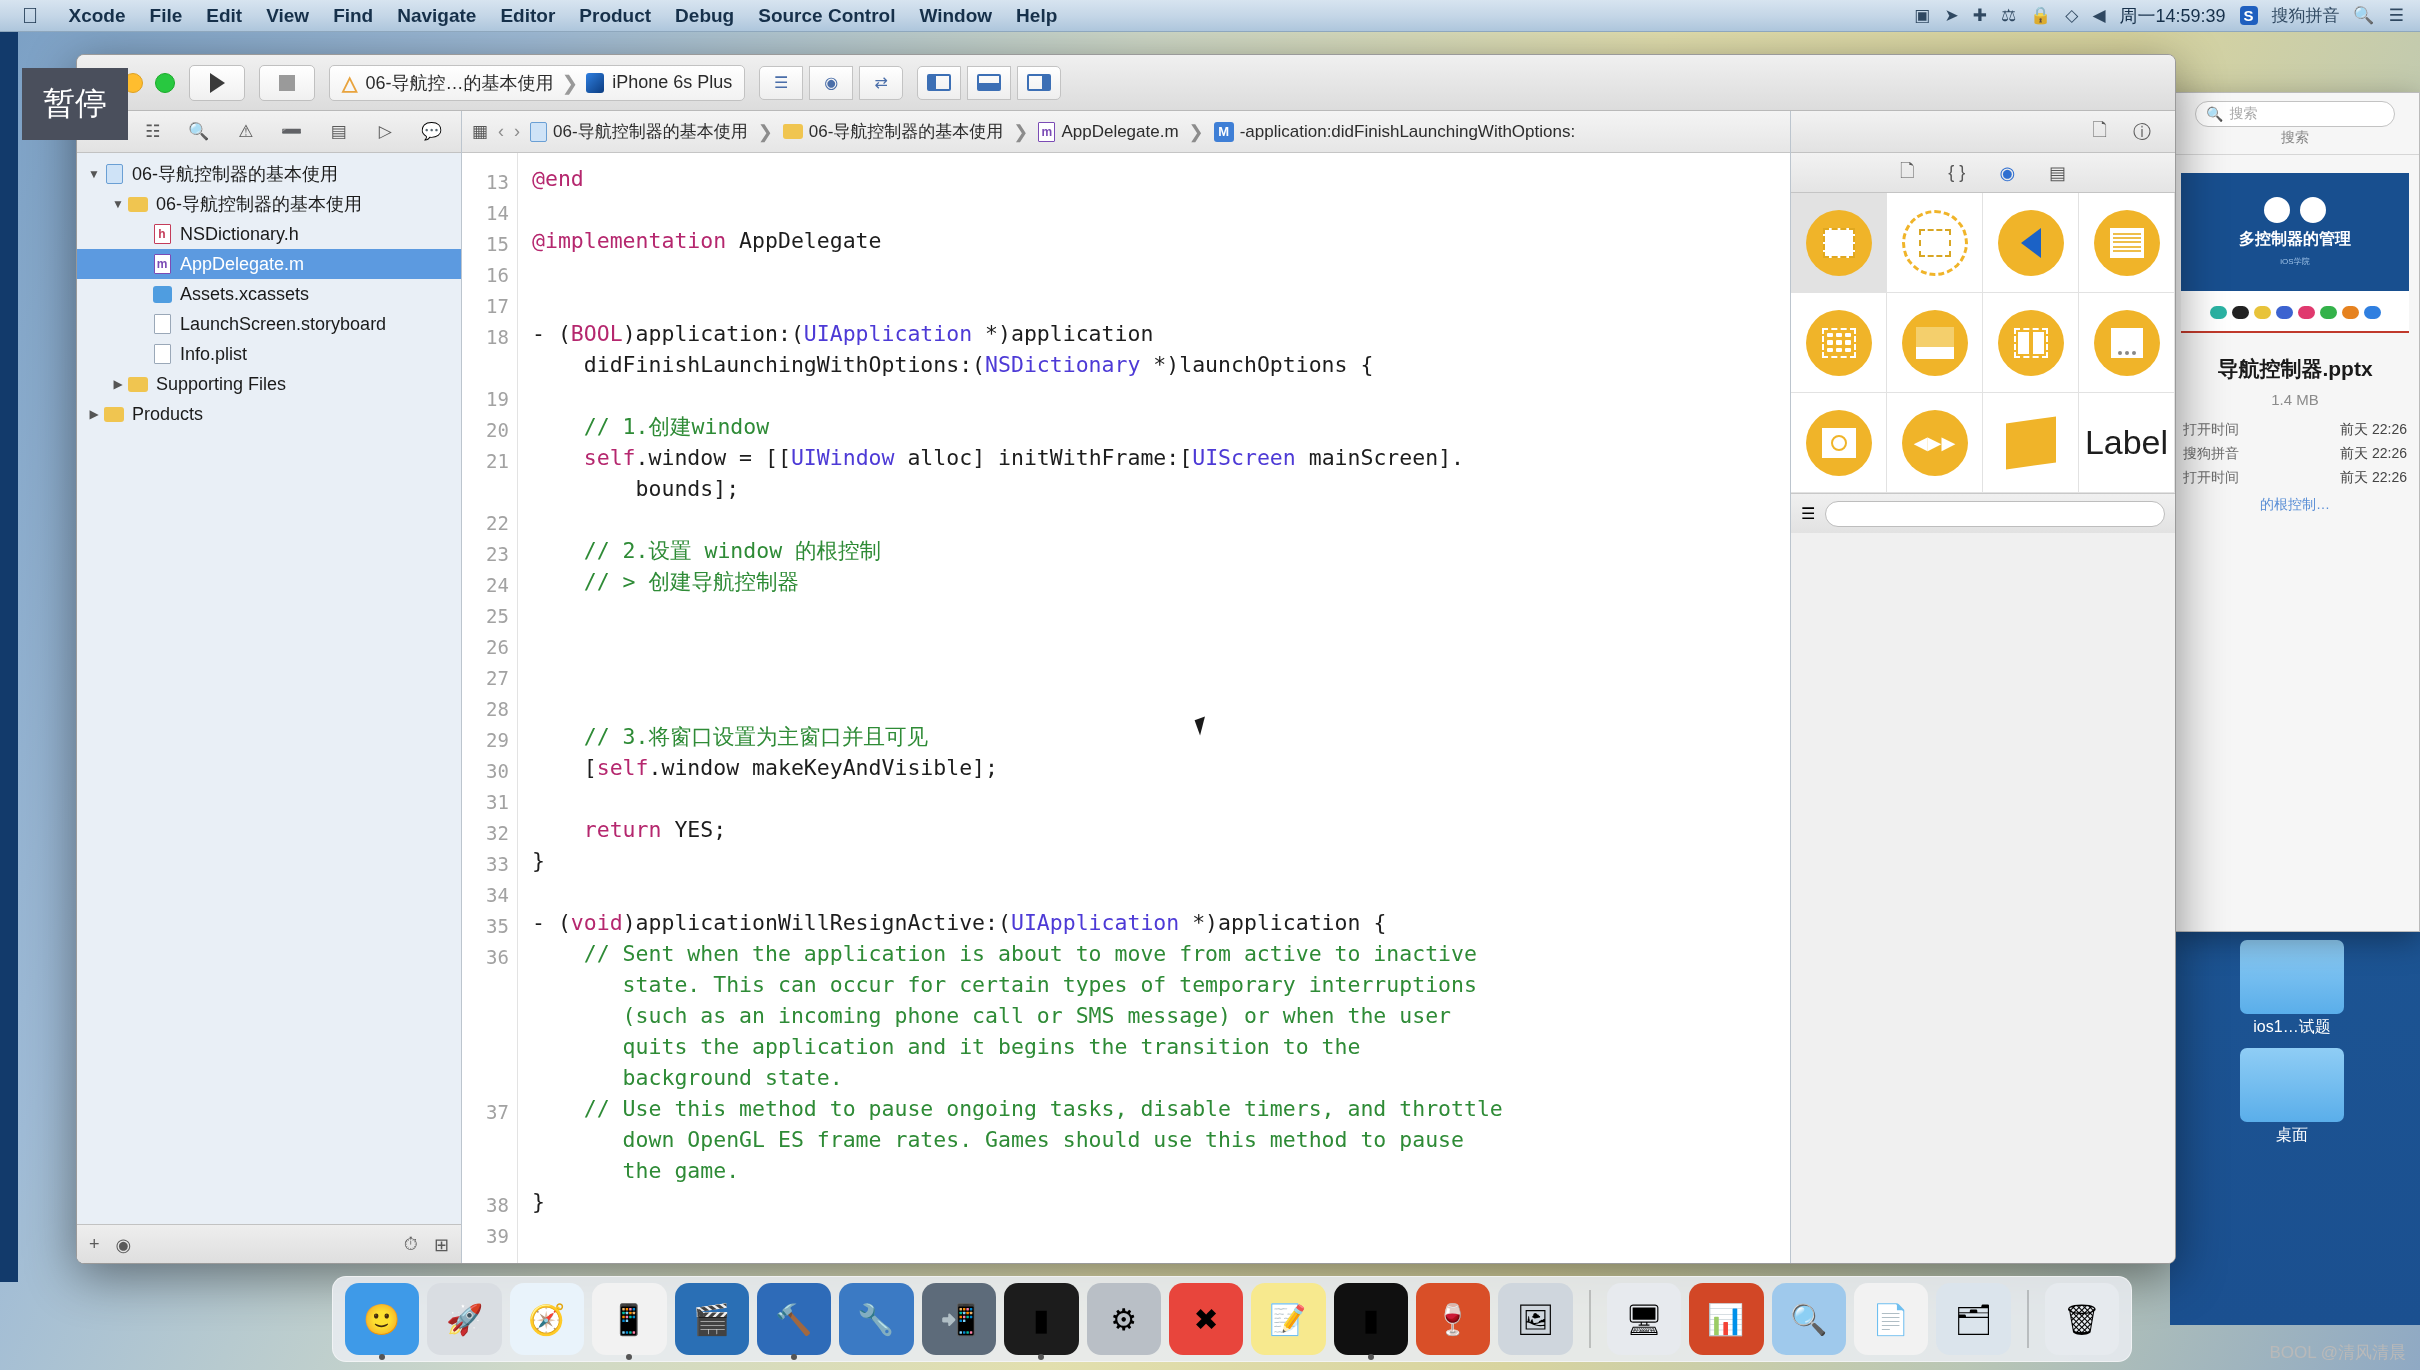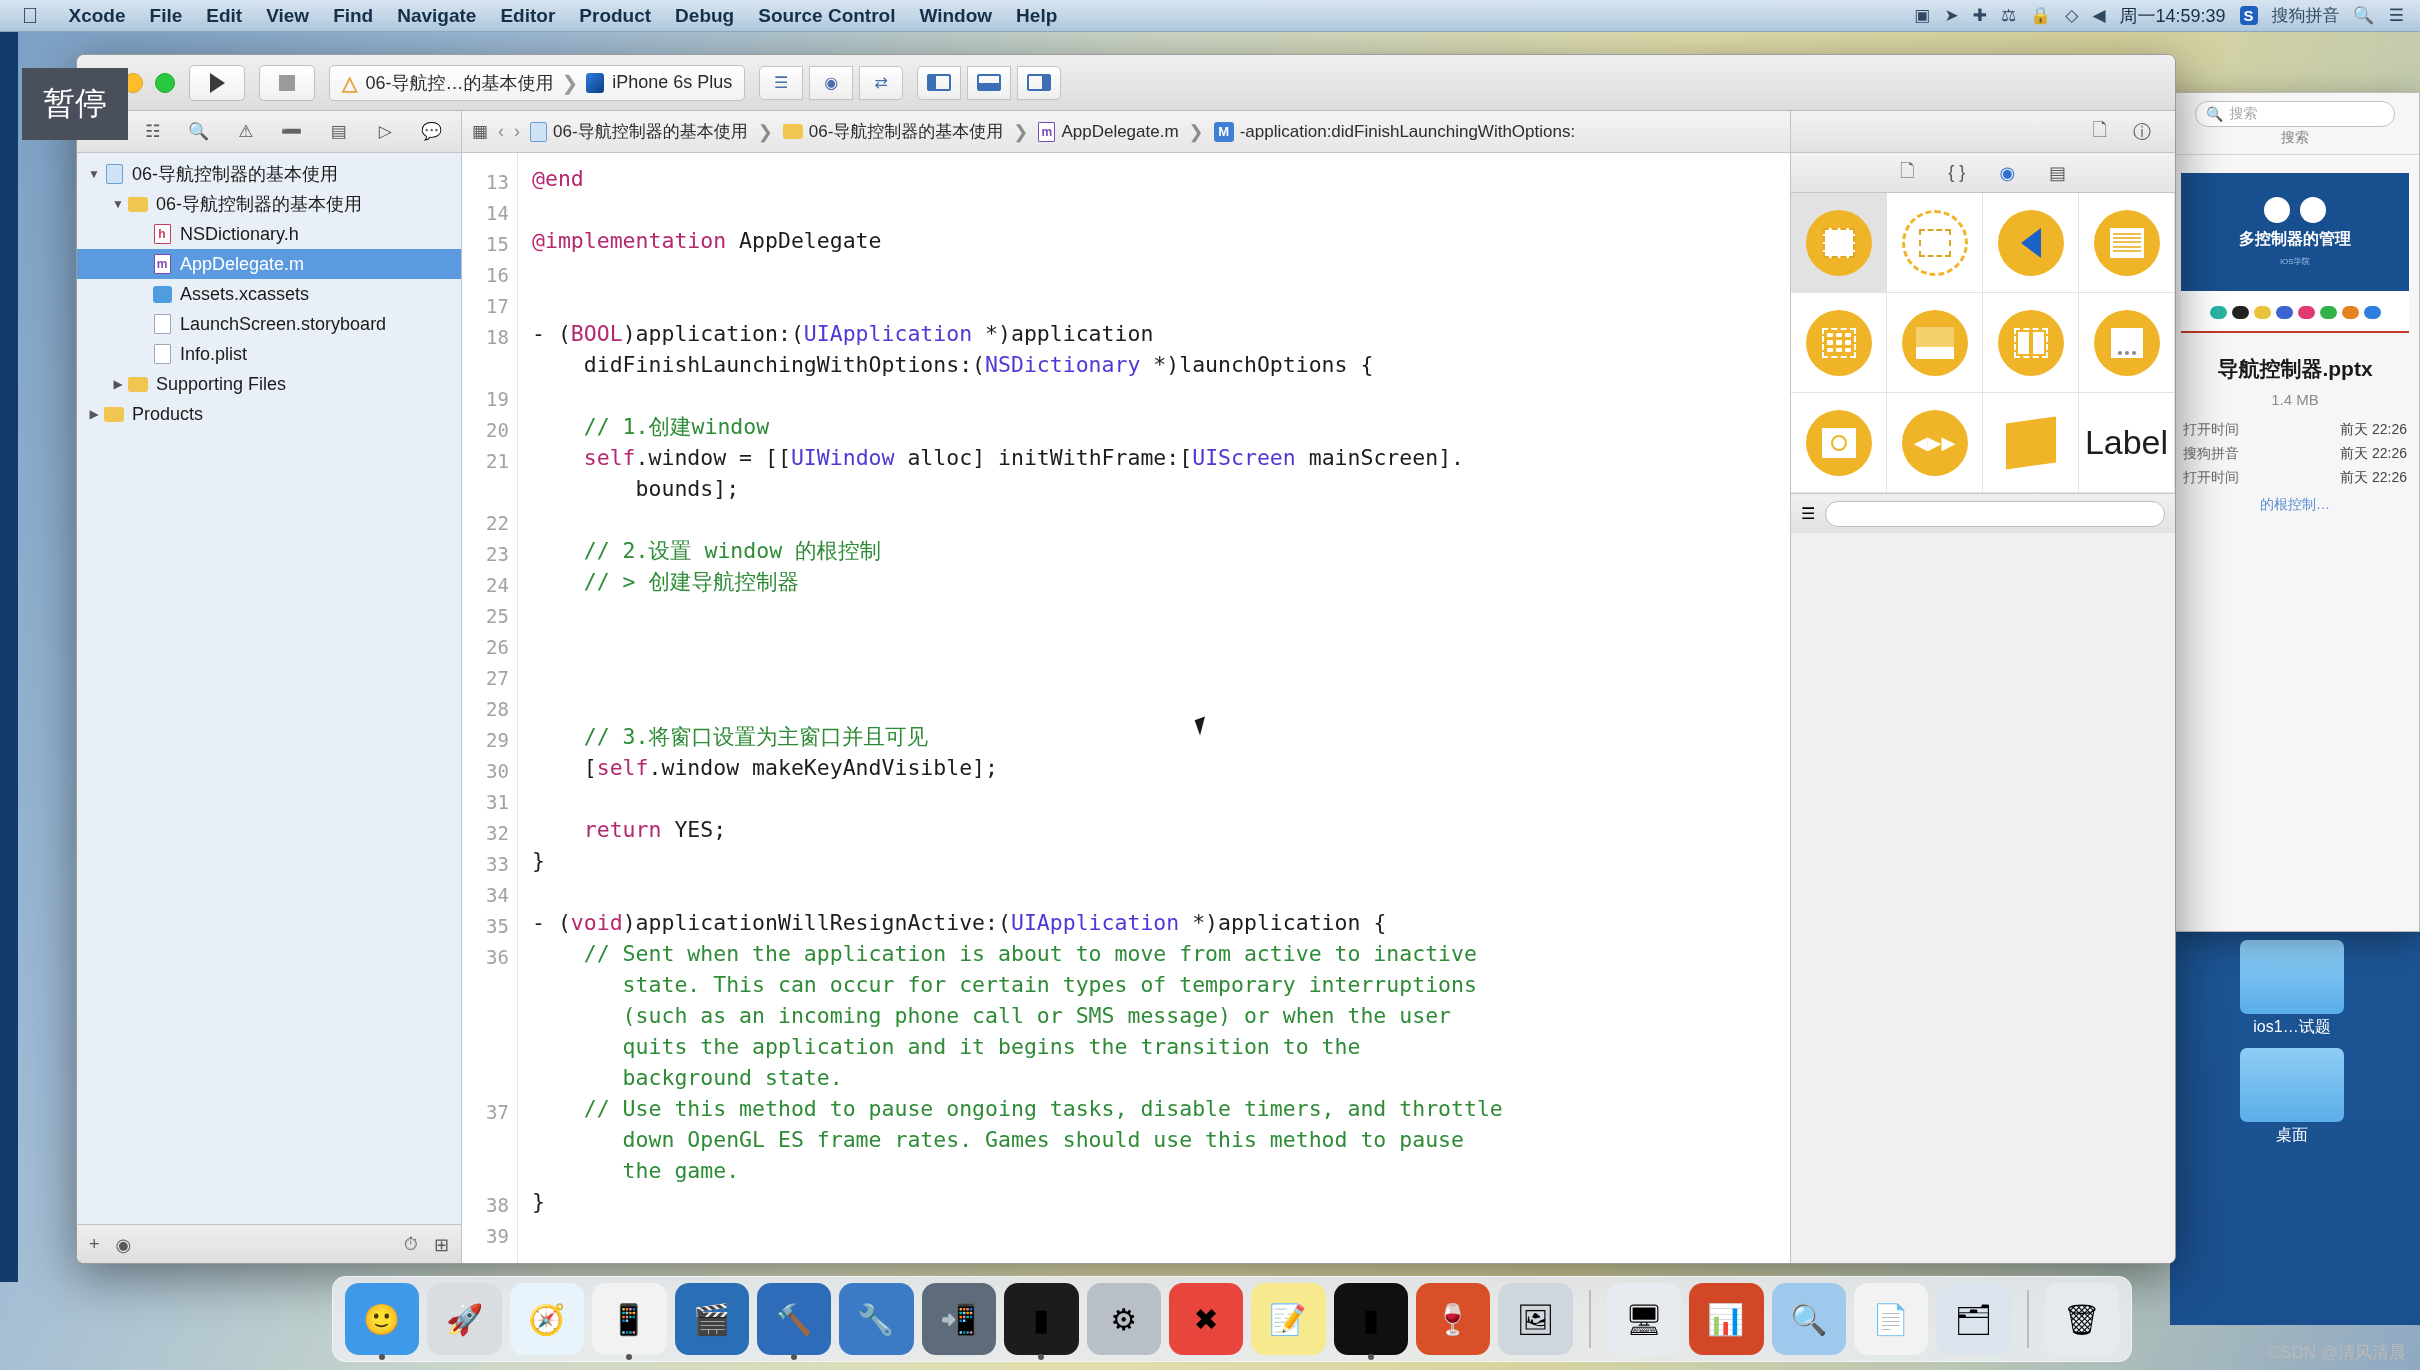--- a/index.html
+++ b/index.html
@@ -608,13 +608,13 @@
     <div class="dock-sep"></div>
     <div class="dockitem" style="background: rgb(231, 234, 238);">🖥</div>
     <div class="dockitem" style="background: rgb(210, 71, 38);">📊</div>
     <div class="dockitem" style="background: rgb(159, 201, 236);">🔍</div>
     <div class="dockitem" style="background: rgb(242, 242, 242);">📄</div>
     <div class="dockitem" style="background: rgb(219, 228, 236);">🗂</div>
     <div class="dock-sep"></div>
     <div class="dockitem" style="background: rgb(230, 234, 238);">🗑</div>
   </div>
 
-<div id="watermark">CSDN @清风清晨</div>
+<div id="watermark">BOOL @清风清晨</div>
 
 </body></html>

